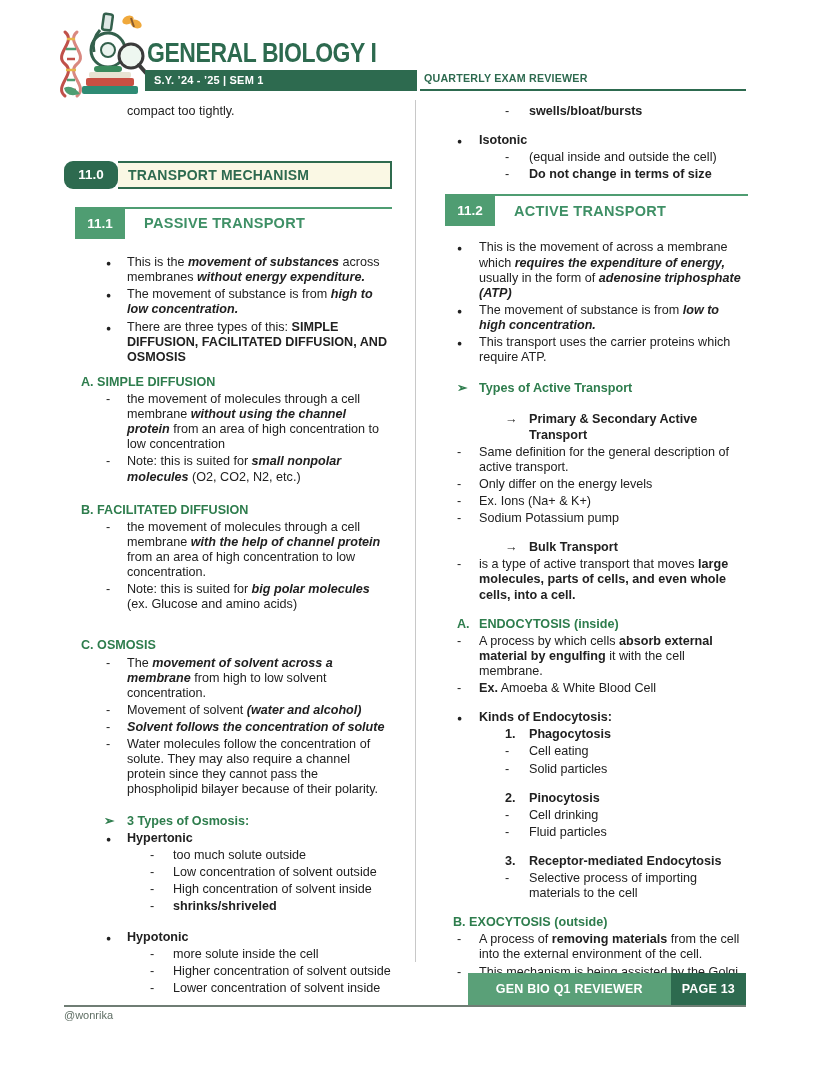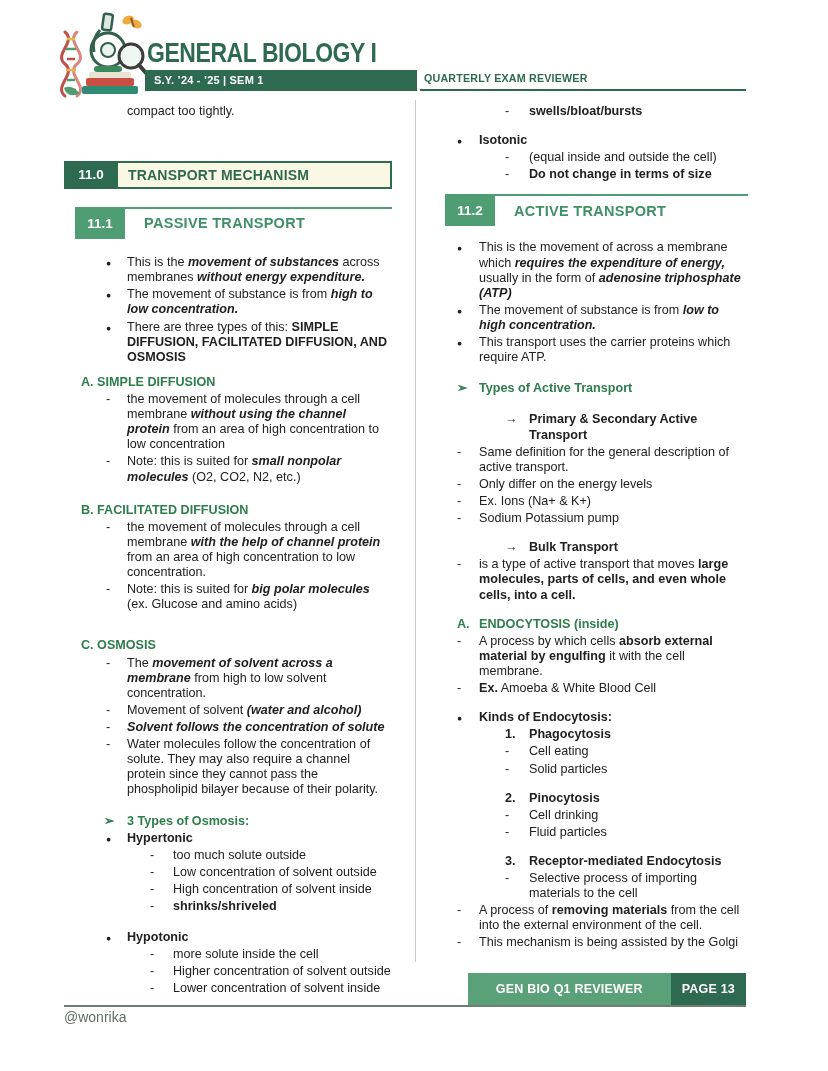--- a/index.html
+++ b/index.html
@@ -34,21 +34,21 @@
   .header-rule{position:absolute;left:420px;top:89px;width:326px;height:2px;background:var(--dark);}
   
   .divider{position:absolute;left:415px;top:100px;width:1px;height:862px;background:#c8c8c8;}
   .col-left{position:absolute;left:64px;top:104px;width:328px;}
   .col-right{position:absolute;left:437px;top:104px;width:311px;}
   .intro{margin-left:63px;}
   
   .section-header{display:flex;margin-top:42px;height:28px;}
   .sec-num{
     background:var(--dark);color:#fff;font-weight:700;font-size:13.5px;width:54px;flex:none;
-    display:flex;align-items:center;justify-content:center;
+    display:flex;align-items:center;justify-content:center;border-radius:9px;
   }
   .sec-title{
     flex:1;background:var(--cream);border:2px solid #2f6b4e;border-left:none;box-sizing:border-box;
     color:var(--dark);font-weight:700;font-size:14px;display:flex;align-items:center;padding-left:10px;letter-spacing:.2px;
   }
   
   .subsection-header{display:flex;align-items:center;border-top:2px solid var(--mid);height:30px;}
   .ss-left{margin-left:11px;margin-top:18px;}
   .ss-right{margin-left:8px;margin-top:12px;}
   .sub-num{
@@ -82,21 +82,21 @@
   .footer-rule{position:absolute;left:64px;top:1005px;width:682px;height:2px;background:#6f7d74;}
   .badges{position:absolute;right:82px;top:973px;display:flex;height:32px;}
   .badge-left{
     background:var(--badge);color:#fff;font-weight:700;font-size:12.5px;letter-spacing:.2px;
     display:flex;align-items:center;padding:0 28px;
   }
   .badge-page{
     background:var(--dark);color:#fff;font-weight:700;font-size:12.5px;letter-spacing:.2px;
     display:flex;align-items:center;padding:0 11px;
   }
-  .handle{position:absolute;left:64px;top:1009px;color:#5f6e64;font-size:14px;}
+  .handle{position:absolute;left:64px;top:1009px;color:#5f6e64;font-size:11px;}
 </style>
 </head>
 <body>
 
 <div class="page">
 
   <svg class="logo" viewBox="0 0 92 94" xmlns="http://www.w3.org/2000/svg">
     <g stroke-width="3" fill="none" stroke-linecap="round">
       <path d="M9,26 C21,36 -3,48 9,58 C21,68 -3,80 9,90" stroke="#c0504a"></path>
       <path d="M21,26 C9,36 33,48 21,58 C9,68 33,80 21,90" stroke="#d98880"></path>
@@ -357,20 +357,23 @@
           <div class="tx"><span>Fluid particles</span></div>
         </div>
         <div class="blk r-num" style="margin-top: 14px;">
           <span class="mk">3.</span>
           <div class="tx"><span class="run-b">Receptor-mediated Endocytosis</span></div>
         </div>
         <div class="blk r-dash2">
           <span class="mk">-</span>
           <div class="tx"><span>Selective process of importing materials to the cell</span></div>
         </div>
+        <div class="blk r-h" style="margin-top: 14px;">
+          <div class="tx"><span class="run-g">B. EXOCYTOSIS (outside)</span></div>
+        </div>
         <div class="blk r-dash0">
           <span class="mk">-</span>
           <div class="tx"><span>A process of </span><span class="run-b">removing materials</span><span> from the cell into the external environment of the cell.</span></div>
         </div>
         <div class="blk r-dash0">
           <span class="mk">-</span>
           <div class="tx"><span>This mechanism is being assisted by the Golgi</span></div>
         </div>
       </div>
   </div>

